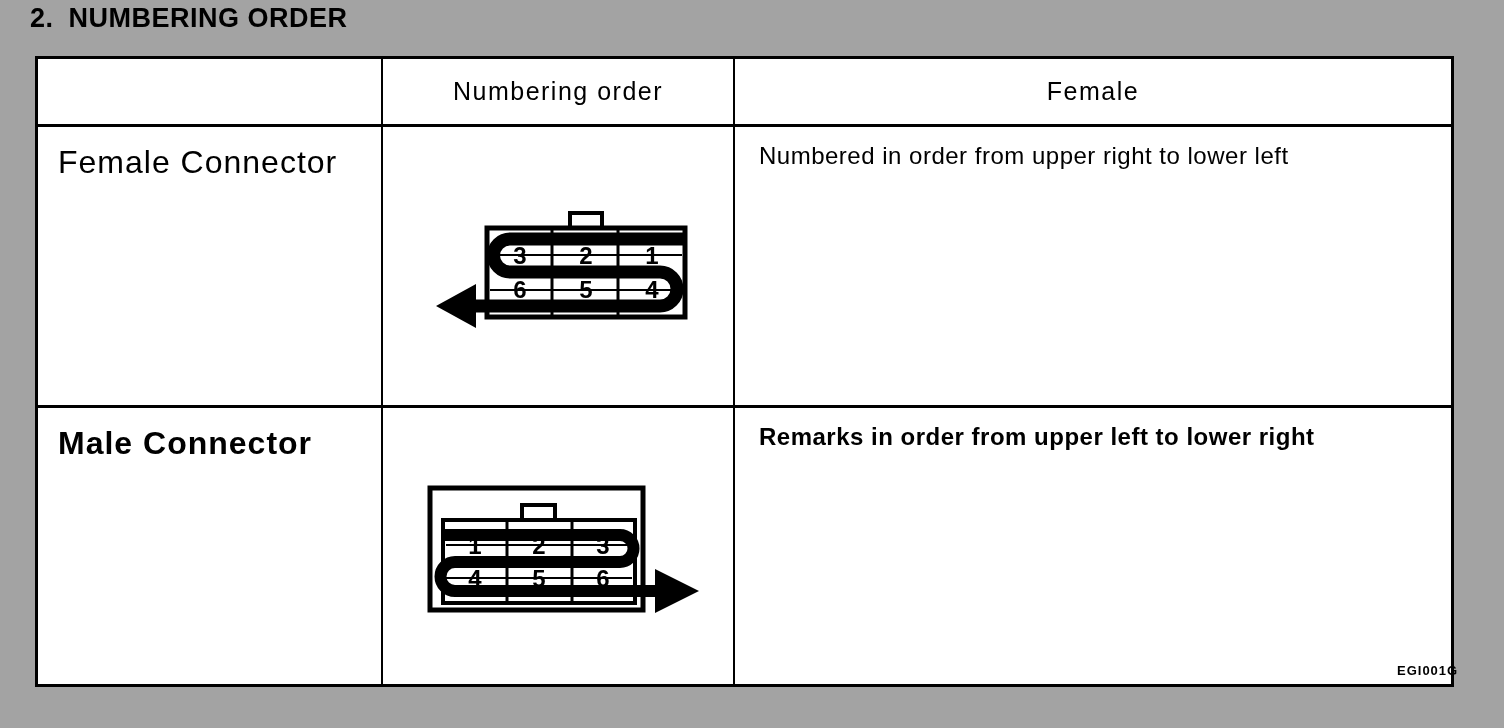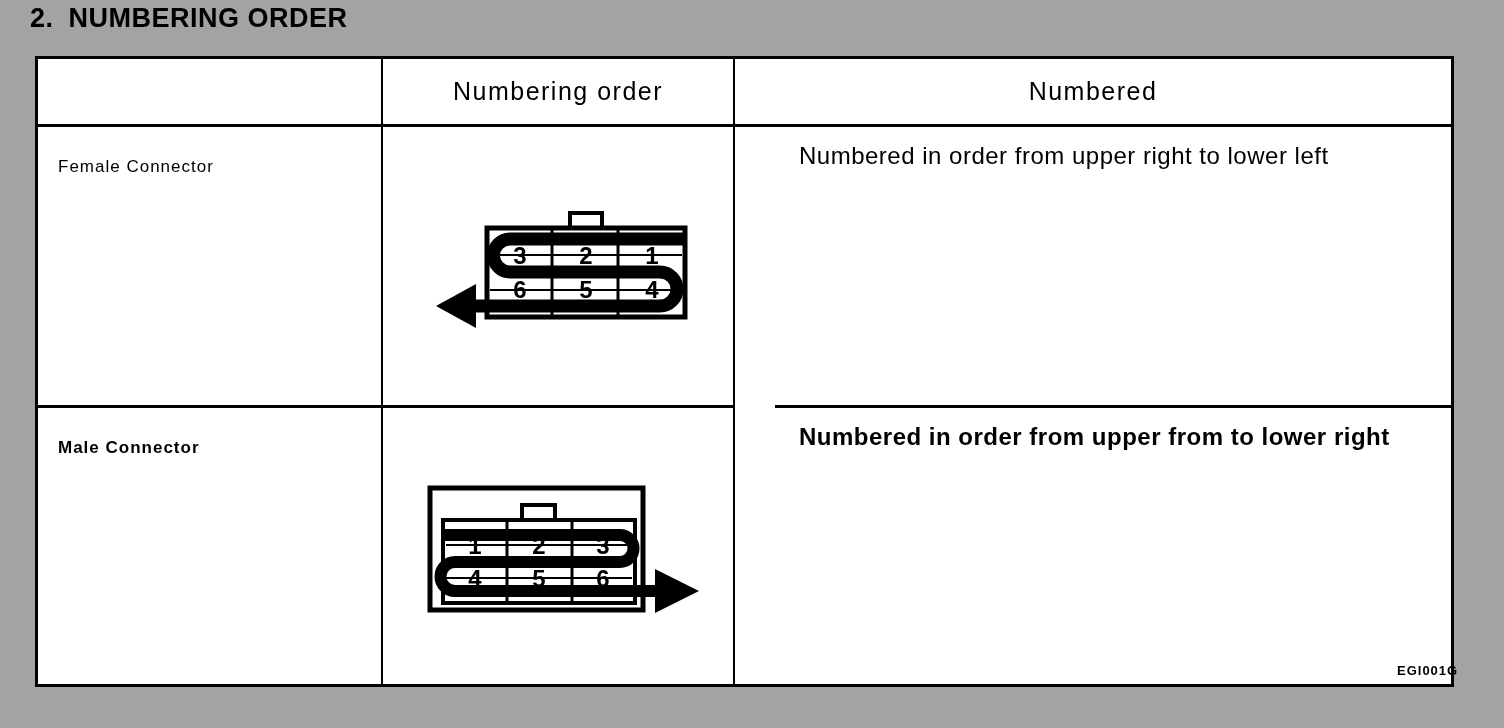--- a/index.html
+++ b/index.html
@@ -19,22 +19,22 @@
     display:grid;box-sizing:border-box;
     grid-template-columns:345px 352px 1fr;
     grid-template-rows:68px 281px 1fr;
     border:3px solid #000;background:#fff;
   }
   .cell{border-right:2px solid #000;border-bottom:3px solid #000;position:relative;box-sizing:border-box;}
   .cell.last-col{border-right:none;}
   .cell.last-row{border-bottom:none;font-weight:bold;}
   .cell.hdr{display:flex;align-items:center;justify-content:center;
     font-size:25px;letter-spacing:1.5px;}
-  .cell.lbl{padding:30px 0 0 20px;font-size:17px;letter-spacing:1px;}
-  .cell.rmk{padding:15px 0 0 24px;font-size:24px;letter-spacing:.5px;margin-left:40px;}
+  .cell.lbl{padding:17px 0 0 20px;font-size:32px;letter-spacing:1px;}
+  .cell.rmk{padding:15px 0 0 24px;font-size:24px;letter-spacing:.5px;}
   
   .diagram-svg{position:absolute;display:block;}
   .diagram-svg text{
     font-family:"Liberation Sans",sans-serif;font-weight:bold;font-size:24px;fill:#000;
   }
   .female-svg{left:392px;top:146px;}
   .male-svg{left:387px;top:424px;}
   
   .figure-code{
     position:absolute;left:1397px;top:663px;
@@ -50,37 +50,37 @@
     <span class="num">2.</span><span>NUMBERING ORDER</span>
   </div>
 
   <div class="doc-table">
 
     <div class="cell hdr"></div>
     <div class="cell hdr">
       <span>Numbering order</span>
     </div>
     <div class="cell hdr last-col">
-      <span>Numbered</span>
+      <span>Female</span>
     </div>
 
     <div class="cell lbl">
       <span>Female Connector</span>
     </div>
     <div class="cell"></div>
     <div class="cell rmk last-col">
       <span>Numbered in order from upper right to lower left</span>
     </div>
 
     <div class="cell lbl last-row">
       <span>Male Connector</span>
     </div>
     <div class="cell last-row"></div>
     <div class="cell rmk last-col last-row">
-      <span>Numbered in order from upper from to lower right</span>
+      <span>Remarks in order from upper left to lower right</span>
     </div>
 
     <svg class="diagram-svg female-svg" width="260" height="125" viewBox="0 0 260 125">
 
       <rect x="140" y="8" width="32" height="17" fill="#fff" stroke="#000" stroke-width="4"></rect>
 
       <rect x="57" y="23" width="198" height="89" fill="#fff" stroke="#000" stroke-width="5"></rect>
 
       <line x1="122" y1="25" x2="122" y2="110" stroke="#000" stroke-width="3"></line>
       <line x1="188" y1="25" x2="188" y2="110" stroke="#000" stroke-width="3"></line>

